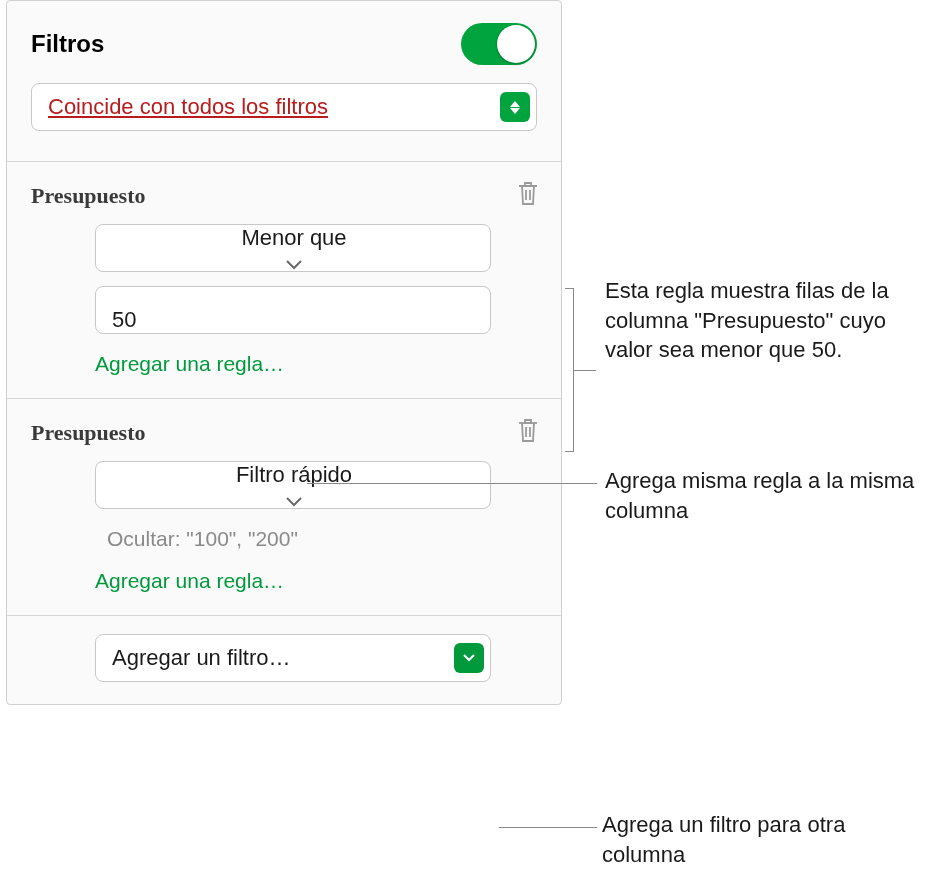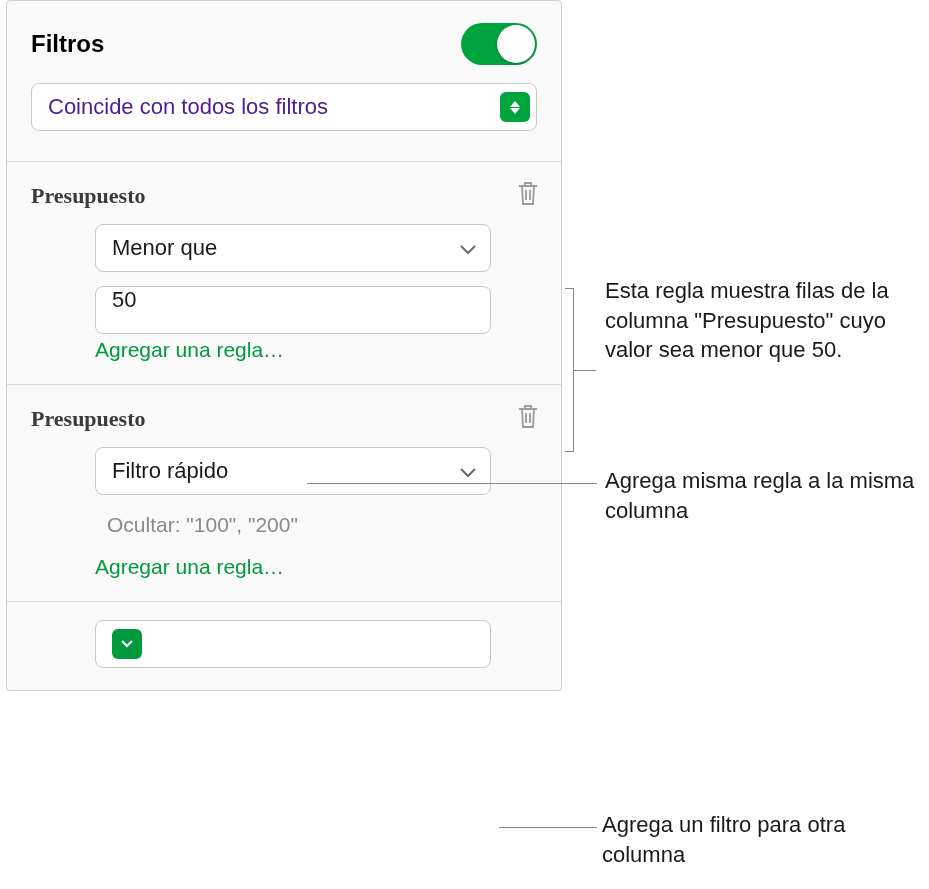--- a/index.html
+++ b/index.html
@@ -89,21 +89,21 @@
     .dropdown-green {
       display: flex;
       align-items: center;
       background: #fff;
       border: 1px solid #c8c8c8;
       border-radius: 8px;
       height: 48px;
       padding: 0 6px 0 16px;
       cursor: pointer;
     }
-    .dropdown-green .label { flex: 1; font-size: 22px; color: #4c1d95; }
+    .dropdown-green .label { flex: 1; font-size: 22px; color: #b91c1c; text-decoration: underline; }
     .dual-arrows {
       width: 30px;
       height: 30px;
       background: #00a43f;
       border-radius: 6px;
       display: flex;
       flex-direction: column;
       align-items: center;
       justify-content: center;
       gap: 1px;
@@ -134,34 +134,36 @@
     .dropdown-plain {
       display: flex;
       align-items: center;
       background: #fff;
       border: 1px solid #c8c8c8;
       border-radius: 8px;
       height: 48px;
       padding: 0 14px 0 16px;
       cursor: pointer;
       margin-bottom: 14px;
+      flex-direction: column;
     }
     .dropdown-plain .label { flex: 1; font-size: 22px; color: #1a1a1a; }
     .chevron-down { color: #6a6a6a; }
 
     .text-input {
       background: #fff;
       border: 1px solid #c8c8c8;
       border-radius: 8px;
       height: 48px;
       padding: 0 16px;
       font-size: 22px;
       color: #1a1a1a;
       display: flex;
-      align-items: flex-start;
+      align-items: flex-end;
+      margin-bottom: 14px;
     }
 
     .add-rule-link {
       color: #009a3c;
       font-size: 21px;
       padding: 4px 0 22px 0;
       cursor: pointer;
     }
 
     .hide-text {
@@ -317,20 +319,21 @@
         </div>
         <div class="hide-text">Ocultar: "100", "200"</div>
         <div class="add-rule-link">Agregar una regla…</div>
       </div>
     </div>
 
     <div class="hr"></div>
 
     <div class="add-filter-row">
       <div class="dropdown-add-filter">
+        <div class="label">Agregar un filtro…</div>
         <div class="single-down-badge">
           <svg width="12" height="8" viewBox="0 0 12 8">
               <path d="M1 1 L6 6 L11 1" fill="none" stroke="#fff" stroke-width="2"></path>
             </svg>
         </div>
       </div>
     </div>
 
   </div>
 </div>

